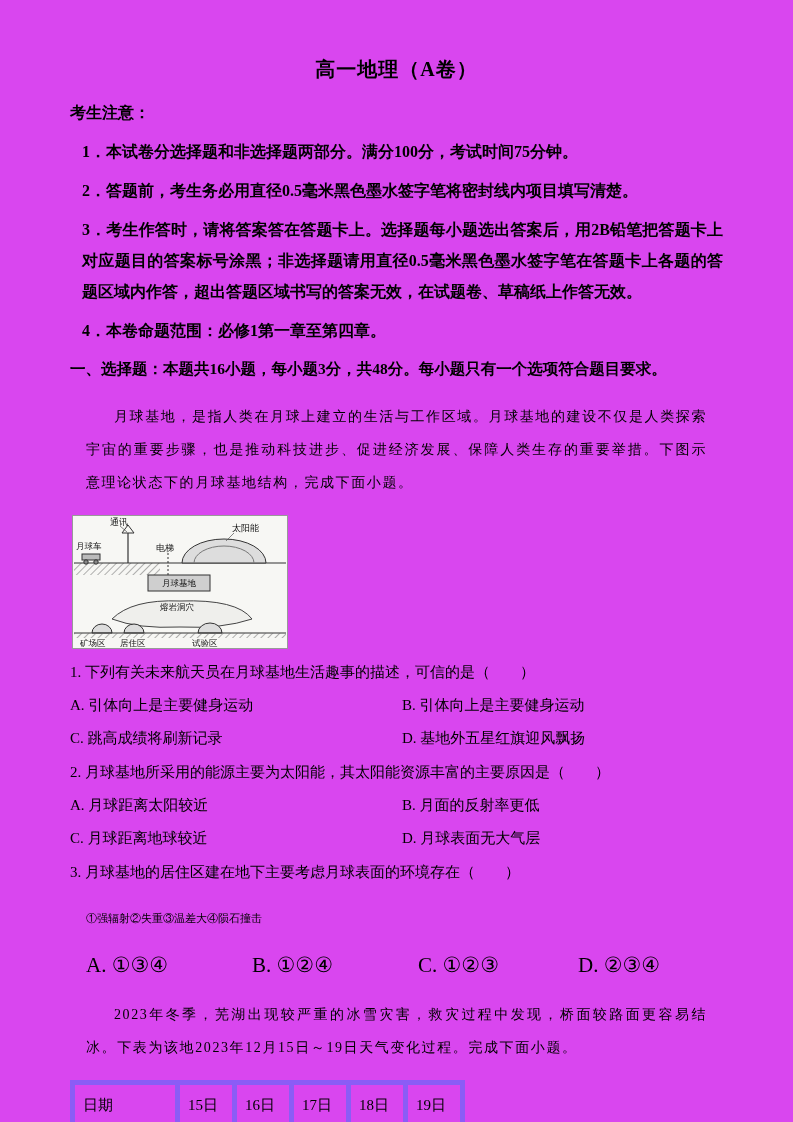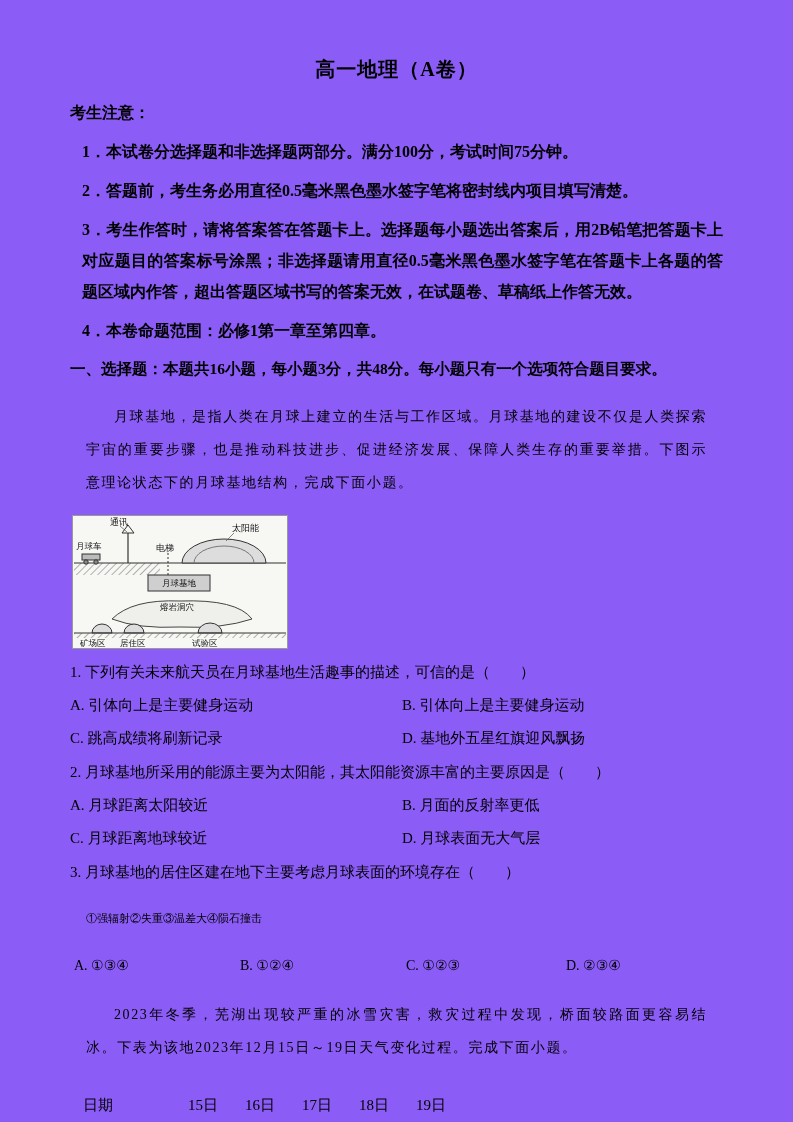--- a/index.html
+++ b/index.html
@@ -1,30 +1,30 @@
 <!DOCTYPE html>
 <html><head>
 <meta charset="utf-8">
 <style>
   html,body { margin:0; padding:0; background:#e9e9e9; }
   .page {
-    width:793px; height:1122px; margin:0 auto; background:#8b5cf6;
+    width:793px; height:1122px; margin:0 auto; background:#d946ef;
     box-sizing:border-box; padding:56px 70px 3px 70px; overflow:hidden;
     font-family:"Liberation Serif","DejaVu Serif",serif; color:#000;
   }
   .title { font-size:20px; font-weight:700; text-align:center; margin:0 0 20px 0; letter-spacing:1px; }
   .notice-header { font-size:16px; font-weight:700; margin:1px 0 12px 0; }
   .notice { font-size:16px; font-weight:700; line-height:31px; margin:0 0 8px 12px; text-align:justify; }
   .section-header { font-size:15.5px; font-weight:700; line-height:30px; margin:4px 0 6px 0; text-align:justify; }
   .passage { font-size:14px; line-height:33px; letter-spacing:1.6px; text-indent:2em; text-align:justify; margin:16px; }
   .figure-wrap { width:188px; margin:8px 0 8px 2px; }
   .figure-wrap svg { display:block; }
   .stem { font-size:15px; line-height:30px; margin:2px 0 2px 0; }
   .options.two { display:grid; grid-template-columns:332px auto; font-size:15px; line-height:33px; margin:0 0 2px 0; }
-  .options.four { display:grid; grid-template-columns:166px 166px 160px auto; font-size:14px; line-height:33px; margin:0 0 2px 4px; }
+  .options.four { display:grid; grid-template-columns:166px 166px 160px auto; font-size:21px; line-height:33px; margin:0 0 2px 16px; }
   .sub-line { font-size:11px; line-height:30px; margin:16px; }
   table.weather { border-collapse:collapse; margin-top:12px; }
   table.weather td { border:5px solid #8b5cf6; height:40px; font-size:15px; padding:0 14px 0 8px; vertical-align:middle; }
   table.weather td.first { width:78px; }
 </style>
 </head>
 <body>
 
 <div class="page">
 

